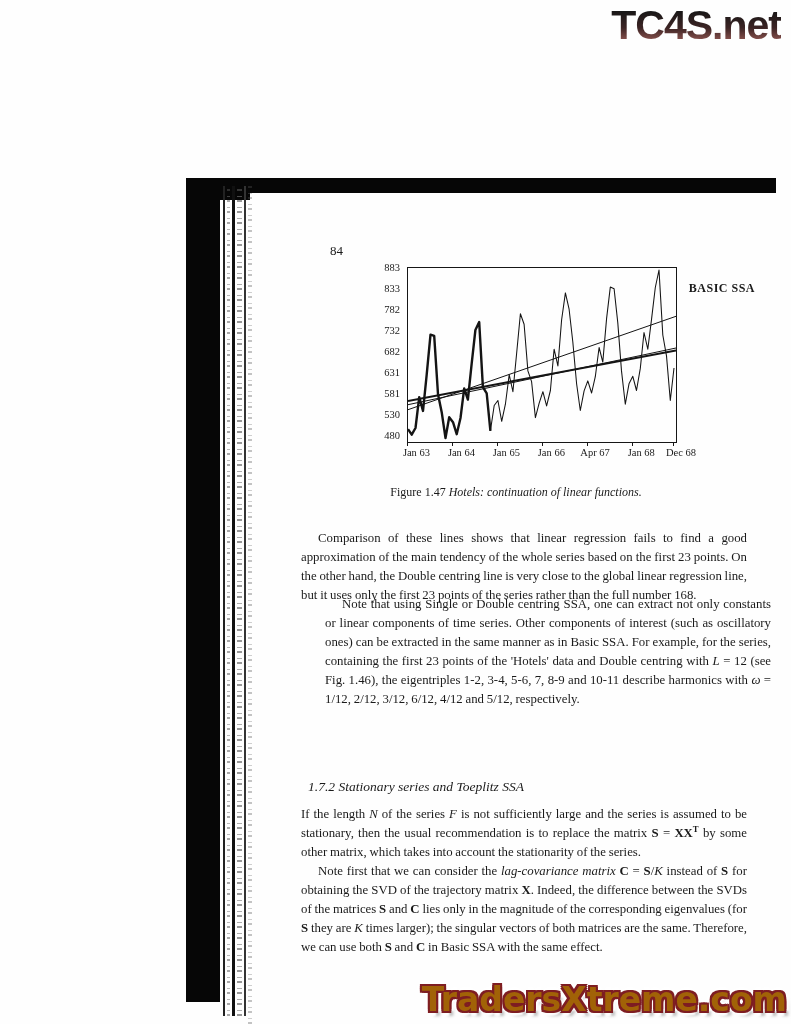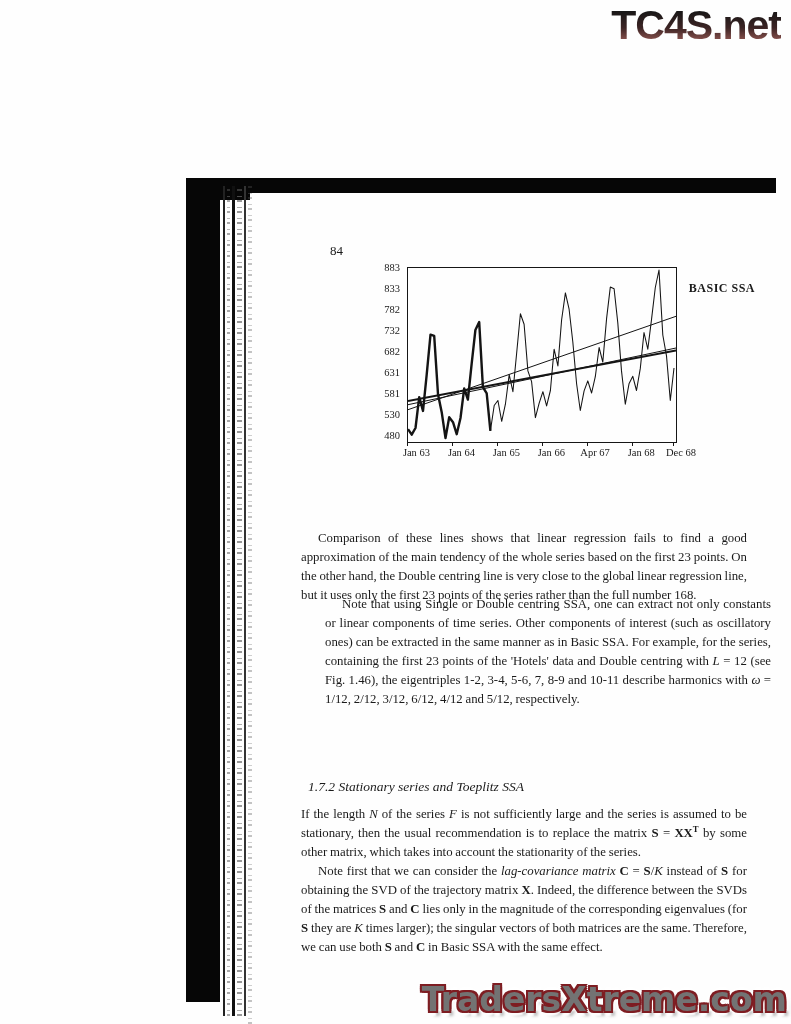--- a/index.html
+++ b/index.html
@@ -13,21 +13,21 @@
     .wm-top{background:linear-gradient(180deg,#161616 18%,#3c2424 55%,#9b5c57 88%);
             -webkit-background-clip:text;background-clip:text;color:transparent;}
   }
   .wm-dlsub{position:absolute;left:250px;top:495px;font-family:"DejaVu Serif",serif;
             font-weight:900;font-size:41px;letter-spacing:4px;color:#cf2027;z-index:6;
             transform:scaleY(1.02);
             text-shadow:-2px -2px 0 #fff,2px -2px 0 #fff,-2px 2px 0 #fff,2px 2px 0 #fff,
                         -3px 0 0 #fff,3px 0 0 #fff,0 3px 0 #fff,0 -3px 0 #fff,
                         5px 6px 4px rgba(110,110,110,.75);}
   .wm-bottom{position:absolute;right:4px;top:980px;font-family:"DejaVu Sans",sans-serif;
-             font-weight:bold;font-size:33px;letter-spacing:0px;color:#737373;z-index:6;
+             font-weight:bold;font-size:33px;letter-spacing:0px;color:#a16207;z-index:6;
              text-shadow:-2px -2px 0 #7e1d22,2px -2px 0 #7e1d22,-2px 2px 0 #7e1d22,2px 2px 0 #7e1d22,
                          0 -2px 0 #7e1d22,0 2px 0 #7e1d22,-2px 0 0 #7e1d22,2px 0 0 #7e1d22,
                          -5px 0 2px #ffffff,5px 0 2px #ffffff,0 -5px 2px #ffffff,0 5px 2px #ffffff,
                          4px 5px 3px rgba(150,150,150,.6);}
 
   
   .bar{position:absolute;background:#060606;}
   .streak{position:absolute;top:186px;height:830px;}
   .speckle{background-image:repeating-linear-gradient(0deg,#555 0 2px,transparent 2px 5px,#777 5px 6px,transparent 6px 11px);}
 
@@ -107,20 +107,21 @@
         <div class="tickmark" style="left: 201.9px;"></div>
         <div class="xtick" style="left: 223.8px;">Apr 67</div>
         <div class="tickmark" style="left: 246.8px;"></div>
         <div class="xtick" style="left: 268.8px;">Jan 68</div>
         <div class="tickmark" style="left: 291.8px;"></div>
         <div class="xtick" style="left: 310px;">Dec 68</div>
         <div class="tickmark" style="left: 333px;"></div>
       </div>
   </div>
 
+  <div class="caption"><span>Figure 1.47   </span><span style="font-style: italic;">Hotels: continuation of linear functions.</span></div>
 
   <div class="col" style="top:529px;">
     <p class="indent"><span>Comparison of these lines shows that linear regression fails to find a good approximation of the main tendency of the whole series based on the first 23 points. On the other hand, the Double centring line is very close to the global linear regression line, but it uses only the first 23 points of the series rather than the full number 168.</span></p>
   </div>
 
   <div class="col" style="top:595px;margin-left:24px;">
     <p class="indent"><span>Note that using Single or Double centring SSA, one can extract not only constants or linear components of time series. Other components of interest (such as oscillatory ones) can be extracted in the same manner as in Basic SSA. For example, for the series, containing the first 23 points of the 'Hotels' data and Double centring with </span><span style="font-style: italic;">L</span><span> = 12 (see Fig. 1.46), the eigentriples 1-2, 3-4, 5-6, 7, 8-9 and 10-11 describe harmonics with </span><span style="font-style: italic;">ω</span><span> = 1/12, 2/12, 3/12, 6/12, 4/12 and 5/12, respectively.</span></p>
   </div>
 
   <div class="sec-head">1.7.2  Stationary series and Toeplitz SSA</div>

